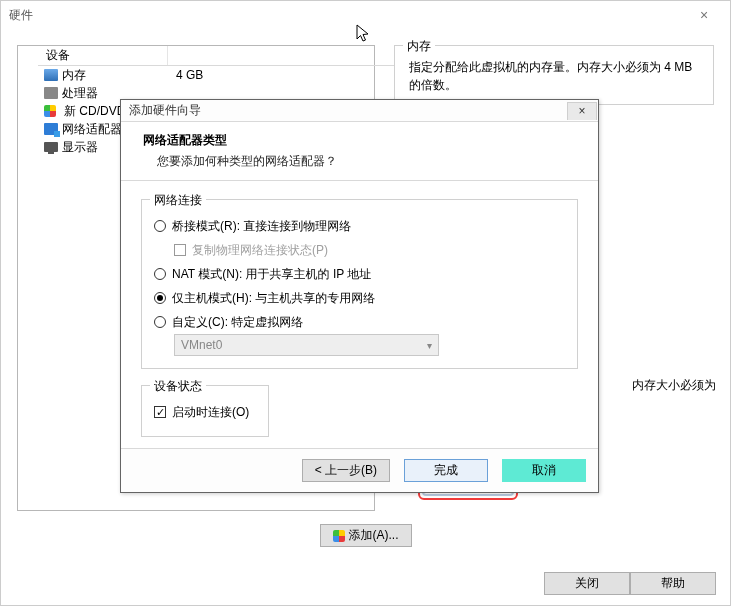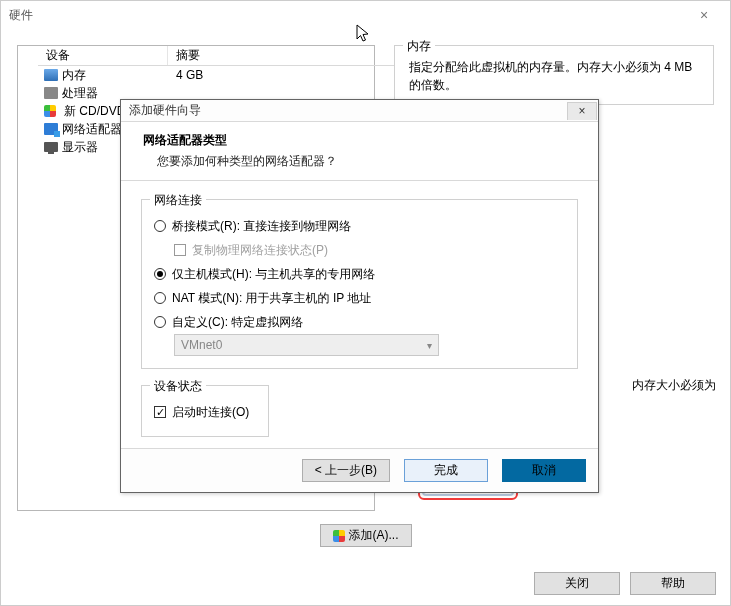--- a/index.html
+++ b/index.html
@@ -31,21 +31,21 @@
     .right-panel { position: absolute; right: 16px; top: 16px; width: 320px; bottom: 50px; }
     .mem-group { border: 1px solid #d0d0d0; position: relative; height: 60px; }
     .mem-group .legend { position: absolute; top: -8px; left: 8px; background: #fff; padding: 0 4px; color: #000; }
     .mem-group .content { padding: 12px 10px 8px 14px; color: #000; line-height: 1.5; font-size: 12px; }
     .os-note { position: absolute; right: -2px; top: 332px; font-size: 12px; color: #000; }
 
     .add-remove-bar { position: absolute; bottom: 14px; left: 50%; transform: translateX(-50%); display: flex; gap: 12px; }
     .btn { height: 23px; min-width: 86px; padding: 0 12px; background: #e1e1e1; border: 1px solid #adadad; cursor: pointer; font-size: 12px; display:inline-flex; align-items:center; justify-content:center; }
     .btn:disabled, .btn.disabled { color: #a0a0a0; background: #efefef; border-color: #d0d0d0; }
 
-    .outer-footer { position: absolute; bottom: 0; left: 0; right: 0; height: 44px; display: flex; justify-content: flex-end; align-items: center; gap: 10px; padding-right: 14px; }
+    .outer-footer { position: absolute; bottom: 0; left: 0; right: 0; height: 44px; display: flex; justify-content: flex-end; align-items: center; padding-right: 14px; }
 
     .wizard { position: absolute; left: 120px; top: 99px; width: 479px; height: 394px; background: #fff; border: 1px solid #646464; box-shadow: 1px 1px 4px rgba(0,0,0,0.2); z-index: 10; }
     .wizard-titlebar { height: 22px; background: #fdfdfd; border-bottom: 1px solid #d9d9d9; display: flex; align-items: center; justify-content: space-between; padding: 0 0 0 8px; color: #333; }
     .wizard-close { width: 30px; height: 18px; margin-right:1px; display:flex; align-items:center; justify-content:center; background:#e9e9e9; font-size:12px; cursor:pointer; border:1px solid #cfcfcf; border-bottom:none;}
     .wizard-head { padding: 10px 16px 10px 22px; border-bottom: 1px solid #d9d9d9; background:#fff; }
     .wizard-head .h1 { font-weight: bold; font-size: 12px; }
     .wizard-head .h2 { padding-left: 14px; padding-top: 4px; color: #222; }
     .wizard-body { padding: 12px 20px 8px 20px; }
     .groupbox { border: 1px solid #d0d0d0; position: relative; padding: 14px 10px 12px 10px; margin-top:6px;}
     .groupbox .legend { position: absolute; top: -8px; left: 8px; background: #fff; padding: 0 4px; }
@@ -59,21 +59,21 @@
     .chk.checked.tick::after { content:"✓"; color:#000; }
     .disabled-text { color: #a0a0a0; }
     .sel { display:flex; align-items:center; width:265px; height:22px; border:1px solid #c8c8c8; background:#eee; padding:0 6px; justify-content:space-between; color:#888; margin-left:22px;}
     .sel .caret { font-size:10px; color:#888; }
 
     .hi-red { border: 2px solid #ef3a3a; border-radius: 6px; position: absolute; pointer-events: none; }
     .hi-inner { position:absolute; inset:2px; border: 2px solid #b9cbe0; border-radius:4px; }
 
     .wizard-footer { position: absolute; bottom: 0; left: 0; right: 0; height: 44px; border-top: 1px solid #d9d9d9; display: flex; align-items: center; justify-content: flex-end; gap: 14px; padding: 0 12px; background:#fdfdfd;}
     .wizard-footer .btn { min-width: 84px; }
-    .btn.flat { background:#0369a1; border:none; }
+    .btn.flat { background:#5eead4; border:none; }
     .btn.primary-outline { border: 1px solid #6aa0d8; background:#e9f1fa; }
 
     .hi1 { left: 131px; top: 281px; width: 220px; height: 24px; }
     .hi2 { left: 128px; top: 376px; width: 120px; height: 48px; }
     .hi3 { left: 418px; top: 468px; width: 100px; height: 32px; }
     .cursor-svg { position:absolute; left: 356px; top: 24px; z-index:50; }
   </style>
 </head>
 <body>
 
@@ -81,21 +81,20 @@
   <div class="outer-titlebar">
     <span class="title">硬件</span>
     <span class="closex">×</span>
   </div>
 
   <div class="outer-body">
     <div class="left-panel">
       <div class="device-table">
         <div class="device-header">
           <div class="col1">设备</div>
-          <div class="col2">摘要</div>
         </div>
         <div class="device-row">
           <div class="col1">
               <span class="dev-icon ico-mem"></span>
               <span>内存</span>
             </div>
           <div class="col2">4 GB</div>
         </div>
         <div class="device-row">
           <div class="col1">
@@ -168,26 +167,26 @@
 
       <div class="radio-row">
         <span class="radio"></span>
         <span>桥接模式(R): 直接连接到物理网络</span>
       </div>
       <div class="radio-row indent disabled-text">
         <span class="chk"></span>
         <span>复制物理网络连接状态(P)</span>
       </div>
       <div class="radio-row">
+        <span class="radio"></span>
+        <span>NAT 模式(N): 用于共享主机的 IP 地址</span>
+      </div>
+      <div class="radio-row">
         <span class="radio checked"></span>
         <span>仅主机模式(H): 与主机共享的专用网络</span>
-      </div>
-      <div class="radio-row">
-        <span class="radio"></span>
-        <span>NAT 模式(N): 用于共享主机的 IP 地址</span>
       </div>
       <div class="radio-row">
         <span class="radio"></span>
         <span>自定义(C): 特定虚拟网络</span>
       </div>
       <div class="sel">
         <span>VMnet0</span>
         <span class="caret">▾</span>
       </div>
     </div>

